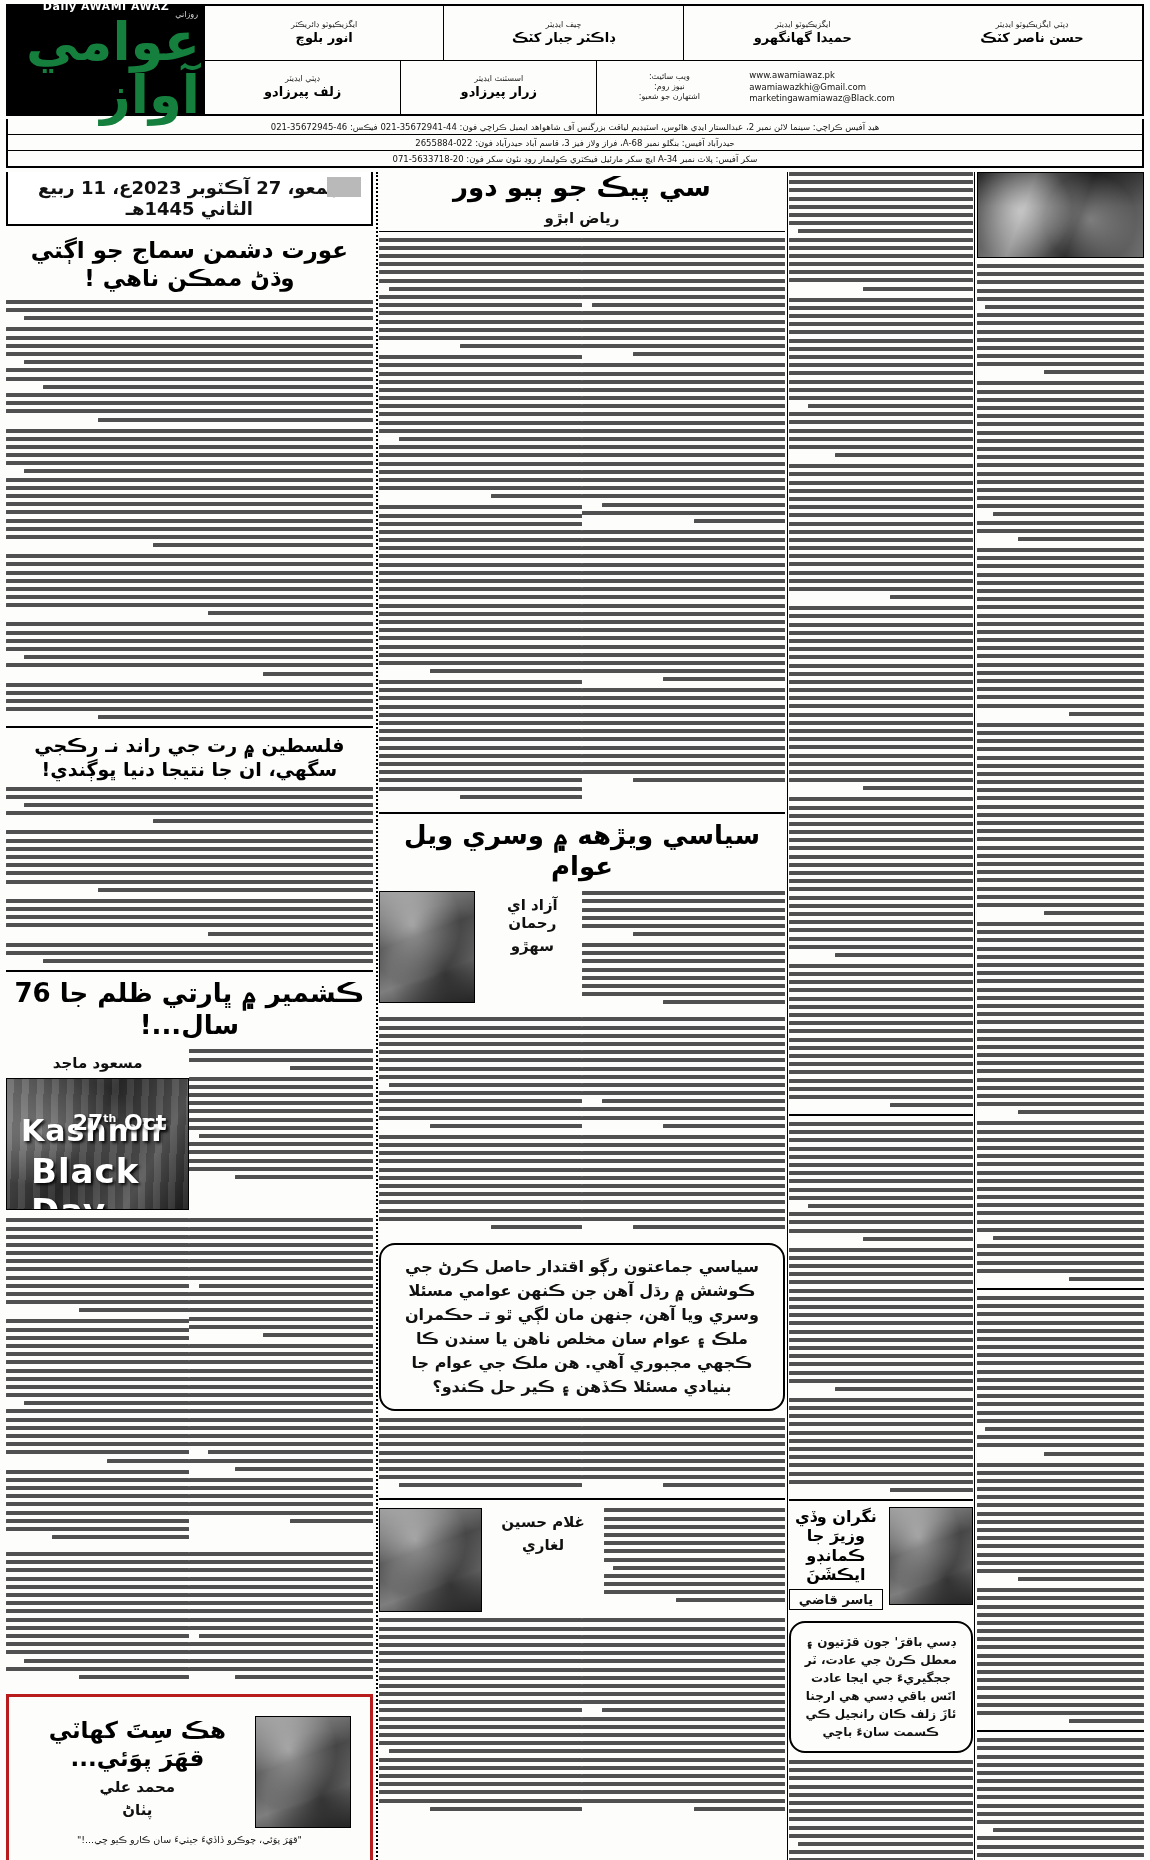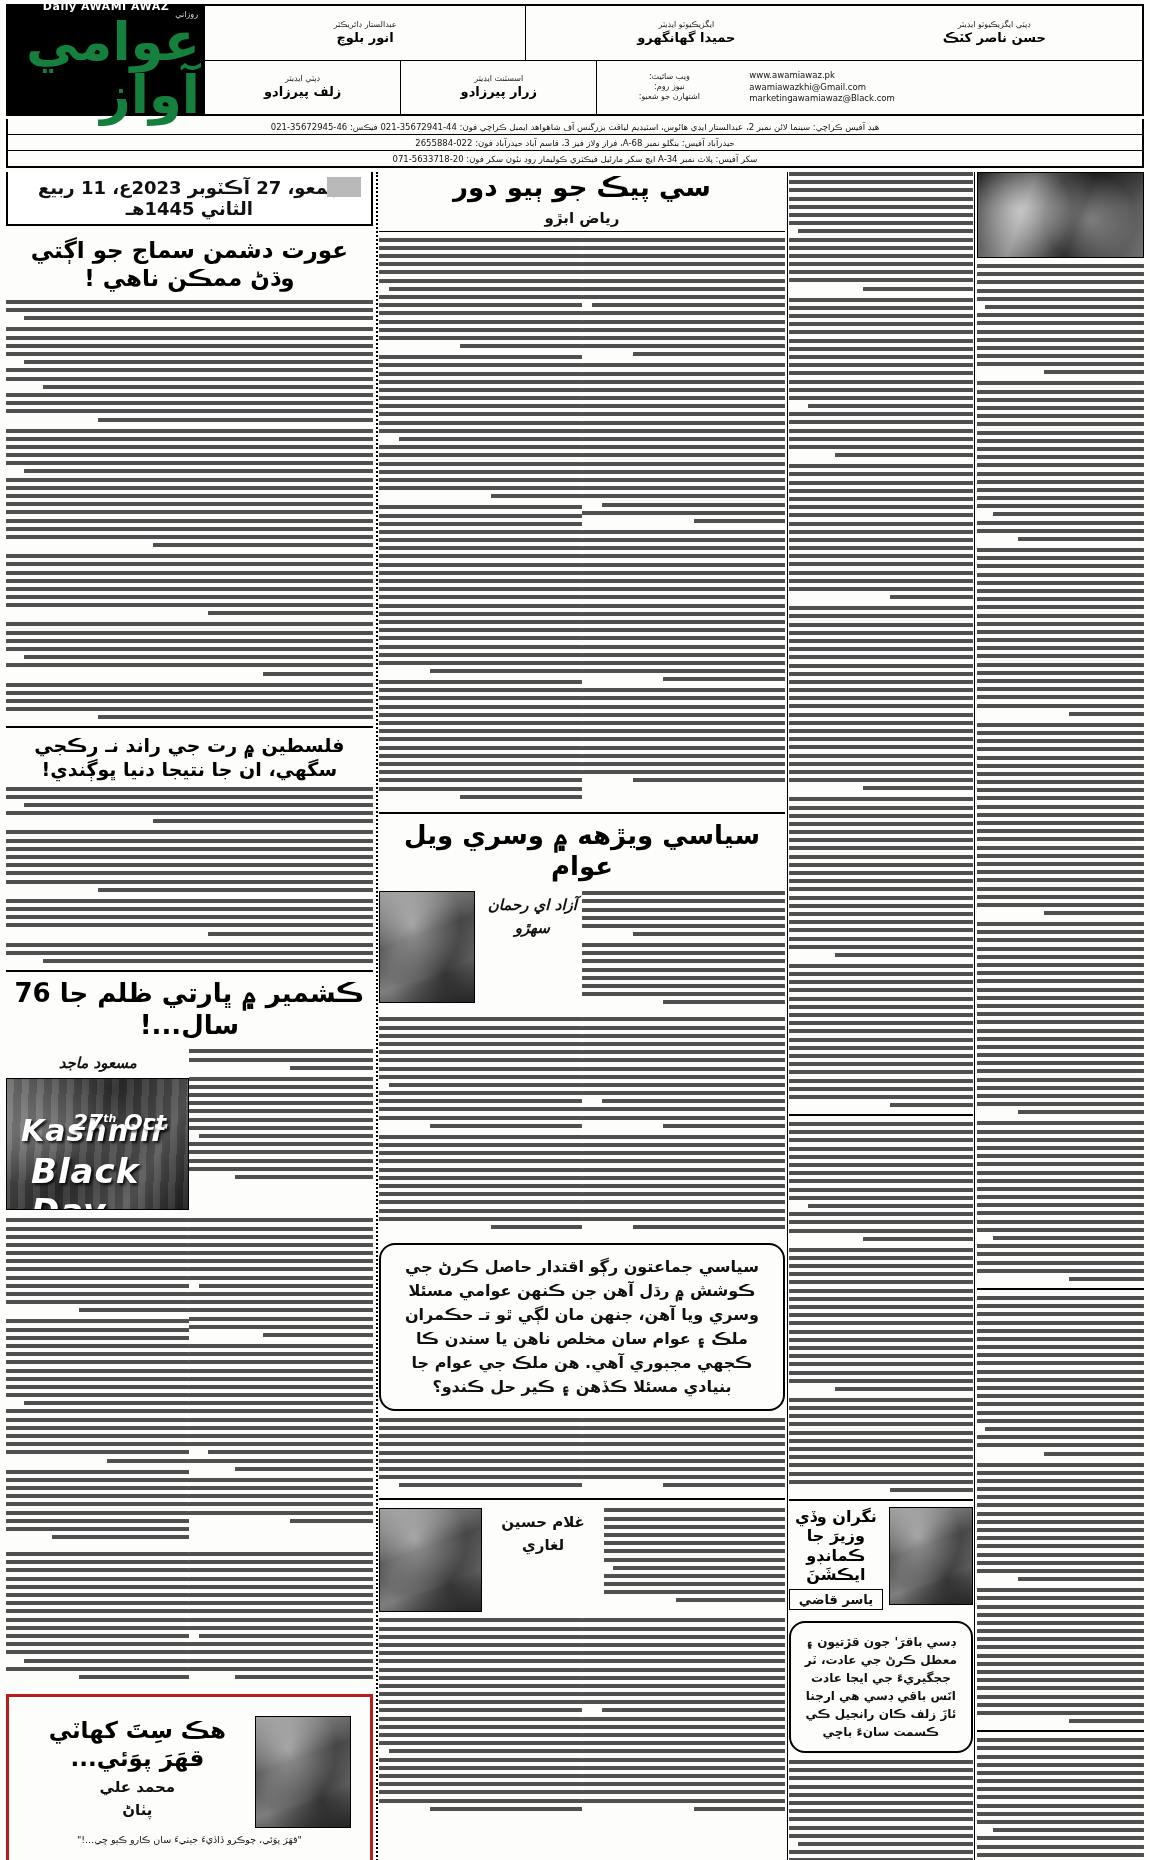--- a/index.html
+++ b/index.html
@@ -135,21 +135,21 @@
   .hl-lg { font-size: 23px; }
   .hl-md { font-size: 19px; }
   .hl-sm { font-size: 16px; }
   .byline {
     font-size: 15px; font-weight: bold; text-align: center;
     margin: 5px 0 4px;
   }
   .byline-sm { font-size: 13px; }
 
   .two-col {
-    display: flex; flex-direction: row-reverse;  font-style: italic;
+    display: flex; flex-direction: row-reverse; 
   }
   .two-col > div { flex: 1; }
   .three-col { display: flex; flex-direction: row-reverse; gap: 9px; }
   .three-col > div { flex: 1; }
 
   
   .photo {
     background: linear-gradient(160deg,#9a9a9a 0%,#4d4d4d 40%,#7e7e7e 70%,#2f2f2f 100%);
     position: relative; overflow: hidden;
     border: 1px solid #000;
@@ -221,22 +221,26 @@
 
     <div class="logo-box">
       <span class="logo-corner">روزاني</span>
       <span class="logo-en">Daily AWAMI AWAZ</span>
       <span class="logo-sd">عوامي آواز</span>
     </div>
 
     <div class="staff-grid">
       <div class="staff-row">
         <div class="staff-cell" style="flex:1.25">
-          <span class="staff-role">عبدالستار ڊائريڪٽر</span>
+          <span class="staff-role">ايگزيڪيوٽو ڊائريڪٽر</span>
           <span class="staff-name">انور بلوچ</span>
+        </div>
+        <div class="staff-cell" style="flex:1.25">
+          <span class="staff-role">چيف ايڊيٽر</span>
+          <span class="staff-name">ڊاڪٽر جبار کٽڪ</span>
         </div>
         <div class="staff-cell" style="flex:1.25">
           <span class="staff-role">ايگزيڪيوٽو ايڊيٽر</span>
           <span class="staff-name">حميدا گھانگھرو</span>
         </div>
         <div class="staff-cell" style="flex:1.15">
           <span class="staff-role">ڊپٽي ايگزيڪيوٽو ايڊيٽر</span>
           <span class="staff-name">حسن ناصر کٽڪ</span>
         </div>
       </div>

